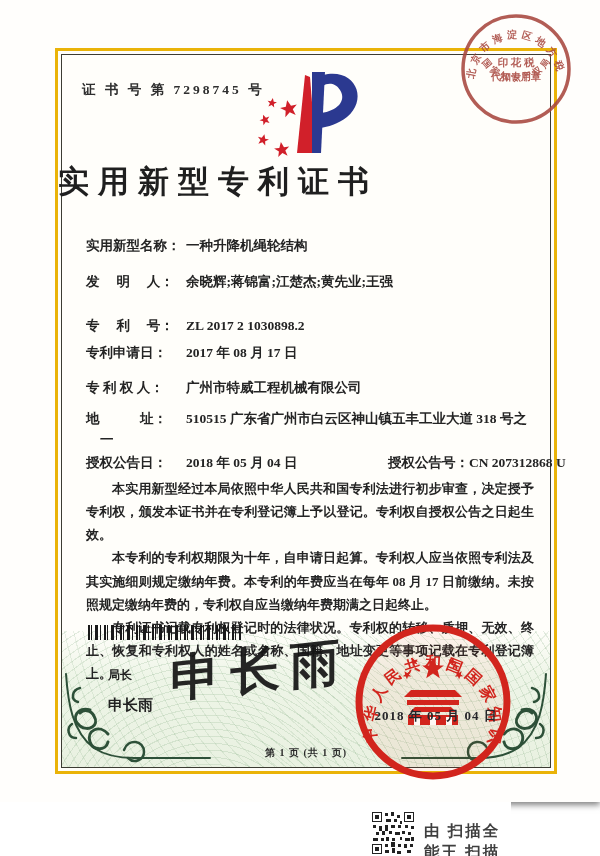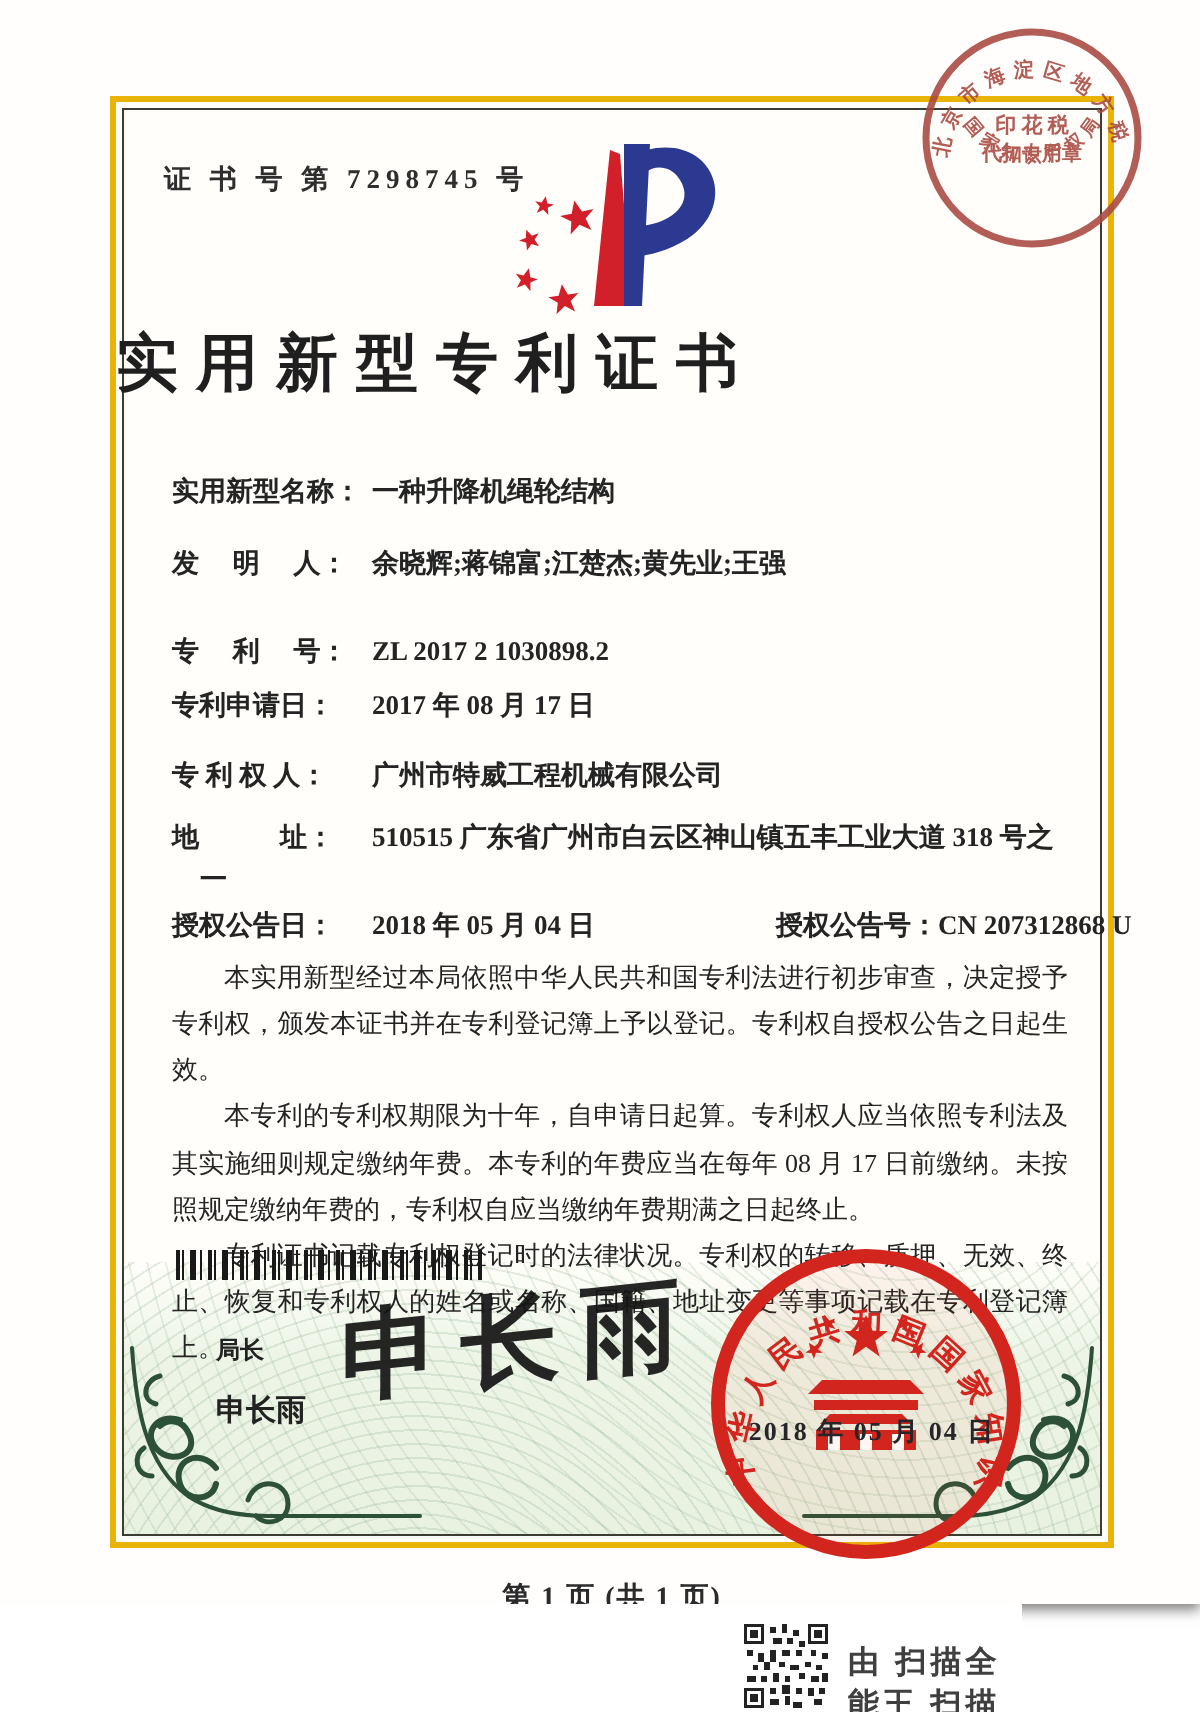--- a/index.html
+++ b/index.html
@@ -29,37 +29,37 @@
   
   .fields { position:absolute; left:28px; top:186px; width:450px; font-size:13.5px;
             font-weight:bold; color:#242424; }
   .frow { position:absolute; left:0; width:100%; white-space:nowrap; }
   .flabel { display:inline-block; min-width:100px; }
   .addr2 { position:absolute; left:14px; width:100%; }
   .gpair2 { position:absolute; left:302px; top:0; }
   
   .paras { position:absolute; left:28px; top:426px; width:448px; font-size:13px;
            color:#242424; text-align:justify; }
-  .paras p { text-indent:2em; line-height:1.78; font-weight:400; }
+  .paras p { text-indent:2em; line-height:1.78; font-weight:700; }
   
   .barcode { position:absolute; left:30px; top:574px; width:153px; height:15px;
              background-image:repeating-linear-gradient(90deg,
                #191919 0 2px, transparent 2px 3px,
                #191919 3px 4px, transparent 4px 7px,
                #191919 7px 10px, transparent 10px 12px,
                #191919 12px 13px, transparent 13px 16px); }
   .director-label { position:absolute; left:50px; top:616px; font-size:12px; font-weight:bold; color:#222; }
   .director-name  { position:absolute; left:50px; top:645px; font-size:15px; font-weight:bold; color:#222; }
   .signature { position:absolute; left:112px; top:586px; font-size:50px; font-weight:bold;
                color:#141414; transform:rotate(-6deg) skewX(-6deg); letter-spacing:10px; opacity:.92; }
   .seal { position:absolute; left:286px; top:562px; width:178px; height:178px; }
   .seal-date { position:absolute; left:294px; top:656px; width:168px; text-align:center;
                font-size:13px; font-weight:bold; letter-spacing:1px; color:#26262a; z-index:5; }
   .page-footer { position:absolute; left:0; top:695px; width:100%; text-align:center;
-                 font-size:14px; font-weight:bold; color:#2b2b2b; letter-spacing:1px;margin-top:44px; }
+                 font-size:10px; font-weight:bold; color:#2b2b2b; letter-spacing:1px; }
   
   .tax-seal { position:absolute; left:457px; top:10px; width:118px; height:118px; opacity:.88; z-index:6; }
   
   .scan-footer { position:absolute; left:0; top:802px; width:511px; height:54px; background:#ffffff; }
   .qr { position:absolute; left:372px; top:10px; width:42px; height:42px; }
   .scan-credit { position:absolute; left:424px; top:19px; font-size:15.5px; font-weight:bold;
                  letter-spacing:2px; color:#3f3f3f; font-family:"Liberation Sans",sans-serif; }
 </style>
 </head>
 <body>

